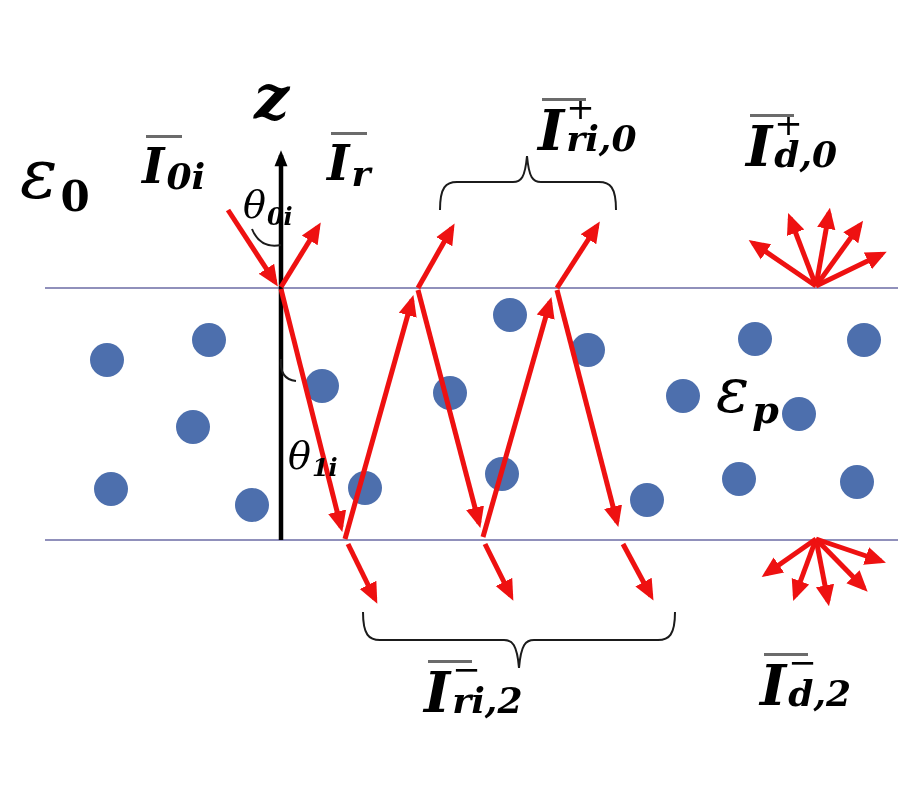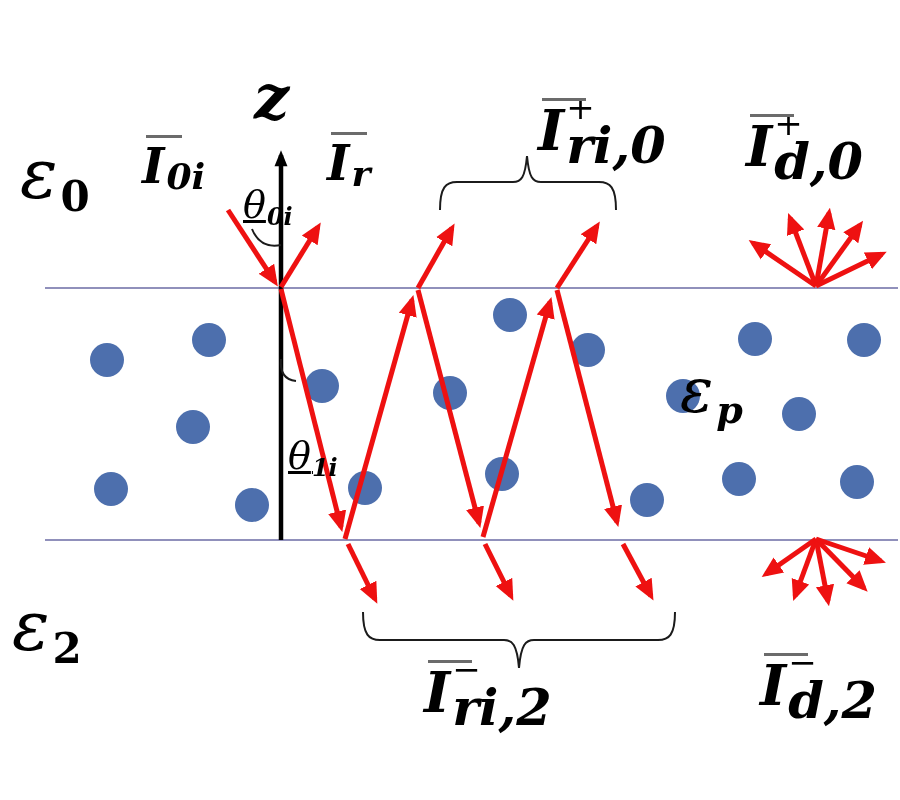--- a/index.html
+++ b/index.html
@@ -16,33 +16,33 @@
 
   
   .vlabel { position:absolute; display:flex; align-items:stretch; }
   .vbase { position:relative; font:700 italic 48px/1 "DejaVu Serif","Liberation Serif",serif; padding-top:12px; }
   .vbar  { position:absolute; top:5px; left:4px; width:36px; height:3px; background:#6b6b6b; }
   .vscripts { display:flex; flex-direction:column; margin-left:2px; }
   .vsup { font:400 normal 34px/1 "DejaVu Serif","Liberation Serif",serif; height:30px; font-style:normal; }
   .vsub { font:700 italic 36px/1 "DejaVu Serif","Liberation Serif",serif; }
   .vlabel.big .vbase { font-size:56px; }
   .vlabel.big .vbar { width:44px; top:8px; }
-  .vlabel.big .vsub { font-size:51px; }
+  .vlabel.big .vsub { font-size:36px; }
   .vlabel.nosup .vscripts { justify-content:flex-end; }
   .vlabel.nosup .vsub { position:relative; top:4px; }
 
   
   .glabel { position:absolute; font:400 italic 70px/1 "DejaVu Serif","Liberation Serif",serif;text-align:center; }
   .gsub { font:700 normal 42px/1 "DejaVu Serif","Liberation Serif",serif; font-style:normal; position:relative; top:0.30em; margin-left:3px; }
   .glabel.small { font-size:62px; }
   .glabel.small .gsub { font-size:38px; }
   .gsub.it { font-style:italic; }
 
   
-  .alabel { position:absolute; font:400 italic 38px/1 "DejaVu Serif","Liberation Serif",serif;text-decoration:underline; }
+  .alabel { position:absolute; font:400 italic 38px/1 "DejaVu Serif","Liberation Serif",serif; }
   .asub { font:700 italic 24px/1 "DejaVu Serif","Liberation Serif",serif; position:relative; top:0.28em; margin-left:1px; }
 
   .zlabel { position:absolute; left:254px; top:67px; font:700 italic 62px/1 "DejaVu Serif","Liberation Serif",serif; }
 </style>
 </head>
 <body>
 
 <div id="canvas">
 
   <svg id="svg-layer" width="900" height="800" viewBox="0 0 900 800">
@@ -114,27 +114,24 @@
       </g>
   </svg>
 
   <span class="zlabel">z</span>
 
   <div class="glabel" style="left:20px; top:139px">
     <span>ε</span><span class="gsub">0</span>
   </div>
 
 
-  <div class="glabel small" style="left:680px; top:360px">
+  <div class="glabel small" style="left:716px; top:360px">
     <span>ε</span><span class="gsub it">p</span>
   </div>
 
-  <div class="glabel" style="left:12px; top:591px">
-    <span>ε</span><span class="gsub">2</span>
-  </div>
 
   <div class="alabel" style="left:243px; top:186px">
     <span>θ</span><span class="asub">0i</span>
   </div>
 
   <div class="alabel" style="left:288px; top:437px">
     <span>θ</span><span class="asub">1i</span>
   </div>
 
   <div class="vlabel nosup" style="left:142px; top:130px">

